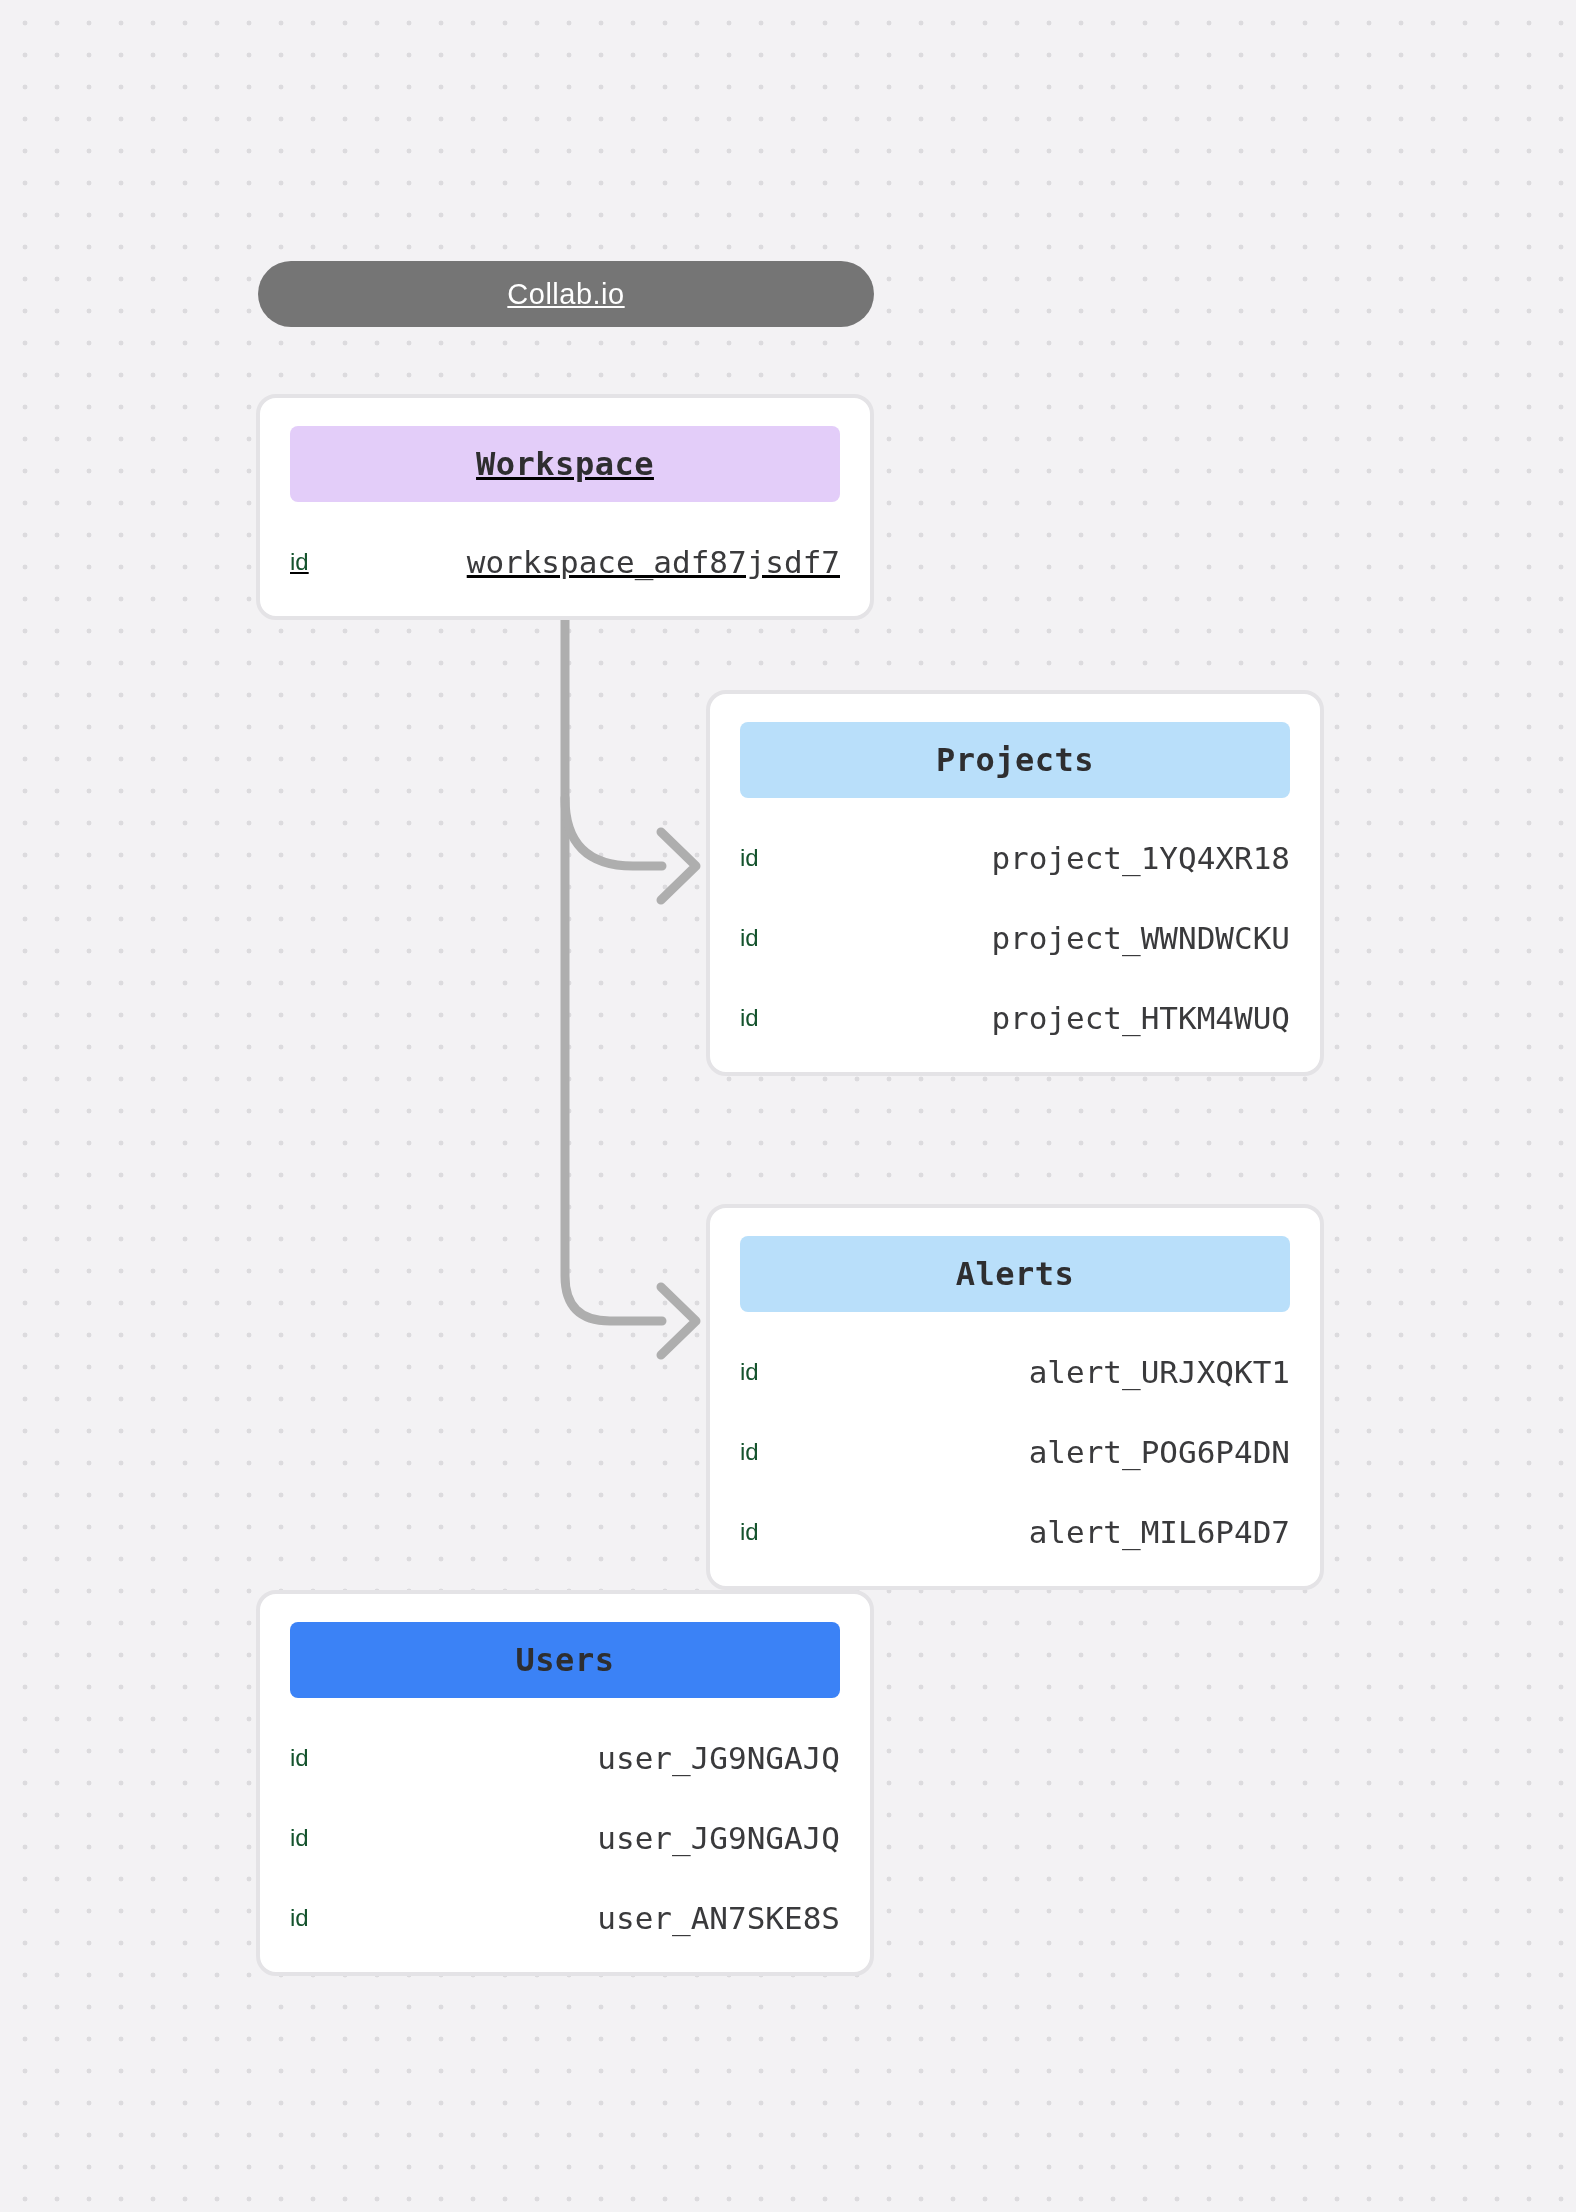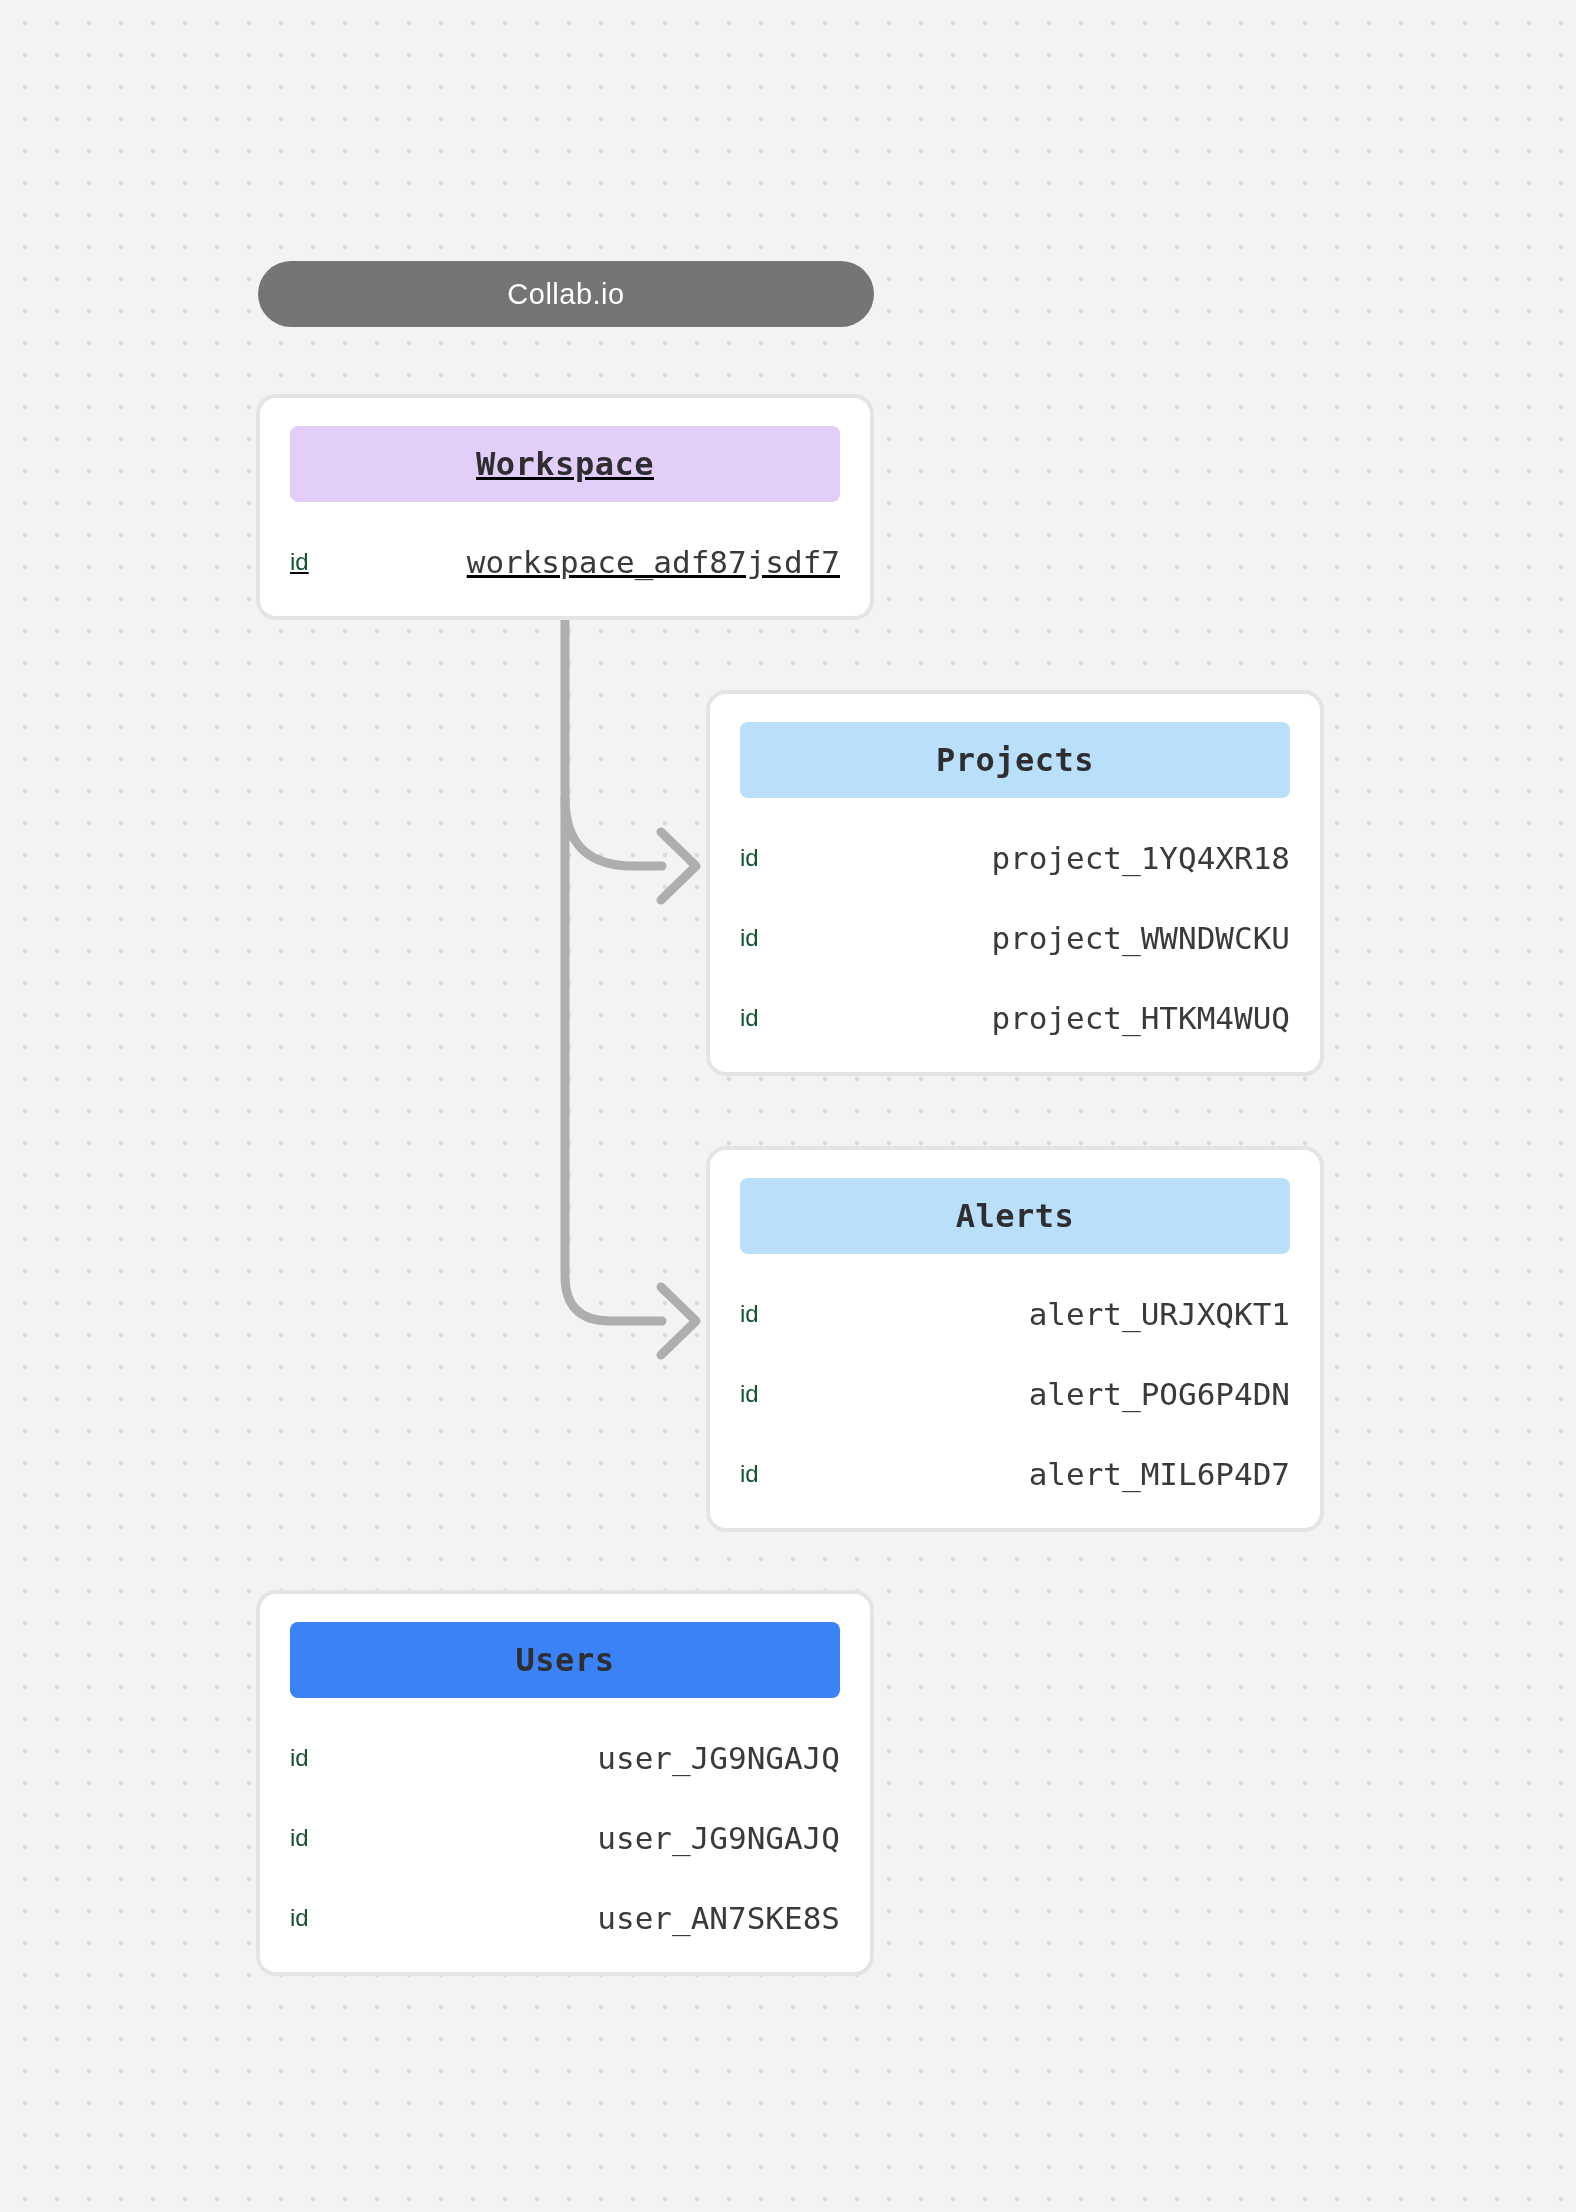--- a/index.html
+++ b/index.html
@@ -24,20 +24,21 @@
     top: 261px;
     width: 616px;
     height: 66px;
     background: #757575;
     border-radius: 33px;
     color: #ffffff;
     font-size: 29px;
     line-height: 66px;
     text-align: center;
     letter-spacing: 0.5px;
+    text-decoration: underline;
   }
   .card {
     position: absolute;
     width: 618px;
     background: #ffffff;
     border: 4px solid #e4e3e6;
     border-radius: 20px;
     box-sizing: border-box;
     padding: 28px 30px 34px 30px;
   }
@@ -65,21 +66,21 @@
     color: #14532d;
   }
   .row .val {
     font-family: "DejaVu Sans Mono", monospace;
     font-size: 31px;
     font-weight: 500;
     color: #3a3a3c;
   }
   #card-workspace { left: 256px; top: 394px; text-decoration: underline; }
   #card-projects  { left: 706px; top: 690px; }
-  #card-alerts    { left: 706px; top: 1146px; }
+  #card-alerts    { left: 706px; top: 1204px; }
   #card-users     { left: 256px; top: 1590px; }
   #connector-layer {
     position: absolute;
     left: 0; top: 0;
     width: 1576px;
     height: 2212px;
     pointer-events: none;
   }
 </style>
 </head>

